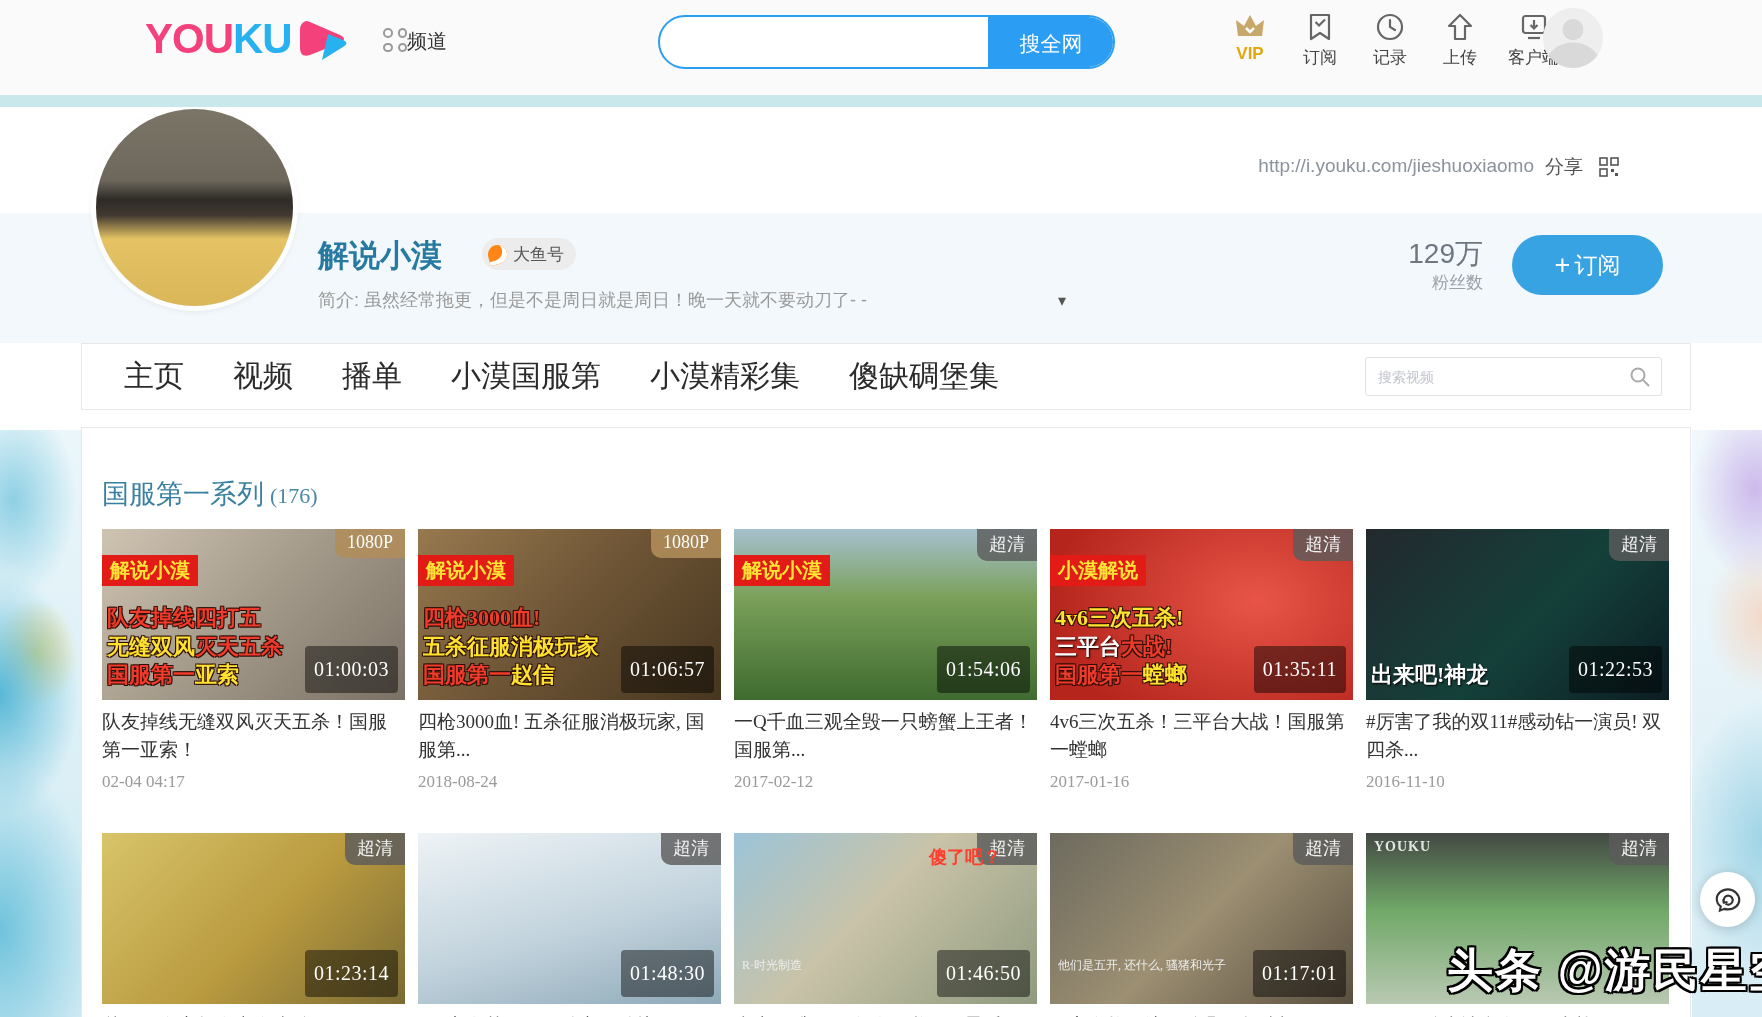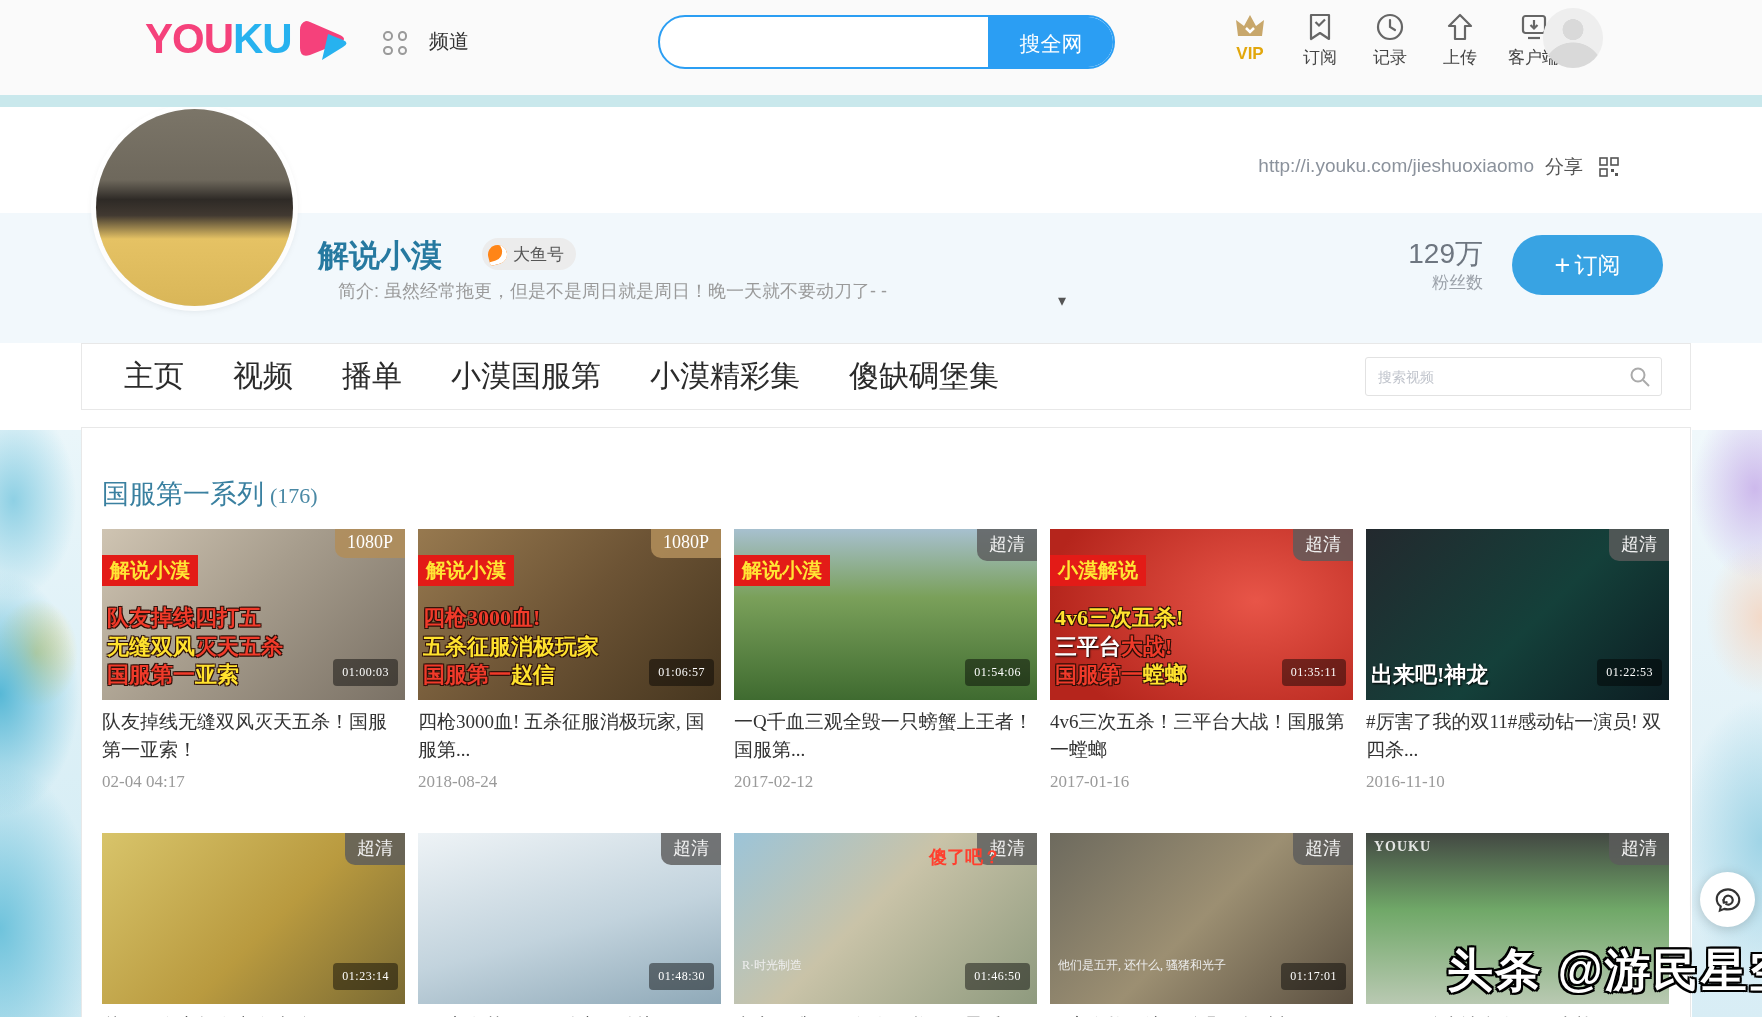--- a/index.html
+++ b/index.html
@@ -9,21 +9,21 @@
   
   .header { position:absolute; left:0; top:0; width:1762px; height:95px; background:#fafafa; z-index:20; }
   .teal-strip { position:absolute; left:0; top:95px; width:1762px; height:12px; background:#c9e8ec; z-index:19; }
 
   .logo { position:absolute; left:145px; top:16px; display:flex; align-items:center; cursor:pointer; }
   .logo .wordmark { font-size:42px; font-weight:800; letter-spacing:-1px; line-height:1; }
   .logo .w-you { color:#f5417b; }
   .logo .w-ku  { color:#27b2ef; }
   .logo svg { margin-left:6px; }
 
-  .channels { position:absolute; left:383px; top:28px; display:flex; align-items:flex-end; gap:22px; cursor:pointer; }
+  .channels { position:absolute; left:383px; top:28px; display:flex; align-items:flex-start; gap:0; cursor:pointer; }
   .dots { width:24px; height:24px; display:grid; grid-template-columns:1fr 1fr; grid-template-rows:1fr 1fr; gap:5px; }
   .dots i { border:2.5px solid #9a9a9a; border-radius:50%; display:block; }
   .channels .ch-label { font-size:20px; color:#333; }
 
   .search-wrap { position:absolute; left:658px; top:15px; width:457px; height:54px; border:2px solid #2b9ef3; border-radius:27px; background:#fff; overflow:hidden; }
   .search-input { position:absolute; left:20px; top:0; width:310px; height:50px; border:none; outline:none; font-size:19px; background:transparent; }
   .search-btn { position:absolute; right:-1px; top:-1px; width:126px; height:56px; background:#2b9ef3; color:#fff; font-size:21px; border:none; border-radius:0 27px 27px 0; cursor:pointer; }
 
   .hnav { position:absolute; left:1228px; top:12px; display:flex; gap:26px; }
   .hnav-item { display:flex; flex-direction:column; align-items:center; gap:4px; cursor:pointer; min-width:44px; }
@@ -41,21 +41,21 @@
 
   .big-avatar { position:absolute; left:96px; top:2px; width:197px; height:197px; border-radius:50%;
     background: linear-gradient(180deg, #7b7568 0%, #6e685c 36%, #2e2a26 46%, #413931 54%, #e5c264 66%, #d9b658 100%);
     box-shadow: 0 0 0 5px rgba(255,255,255,.9), 0 2px 10px rgba(0,0,0,.18); z-index:12; }
 
   .p-name { position:absolute; left:318px; top:128px; font-size:31px; font-weight:600; color:#2679a0; }
   .badge-fish { position:absolute; left:482px; top:131px; height:32px; padding:0 12px 0 6px; background:#ececec; border-radius:16px; display:flex; align-items:center; gap:6px; }
   .fish-ico { width:19px; height:19px; background:#ff8517; border-radius:50% 50% 50% 12%;
     box-shadow: inset -4px -4px 0 #fff; transform:rotate(-15deg); }
   .badge-fish .bf-label { font-size:17px; color:#555; }
-  .p-intro { position:absolute; left:318px; top:172px; font-size:18px; color:#9a9a9a;margin-left:20px; }
+  .p-intro { position:absolute; left:318px; top:181px; font-size:18px; color:#9a9a9a; }
   .intro-caret { position:absolute; left:1058px; top:184px; font-size:16px; color:#555; cursor:pointer; }
 
   .p-url { position:absolute; right:228px; top:48px; font-size:19px; color:#8b929c; }
   .p-share { position:absolute; right:143px; top:47px; font-size:19px; color:#555; display:flex; align-items:center; gap:16px; cursor:pointer; }
 
   .fans-num { position:absolute; right:279px; top:128px; font-size:28px; color:#6e7680; }
   .fans-lbl { position:absolute; right:279px; top:164px; font-size:17px; color:#9aa0a8; }
   .subscribe-btn { position:absolute; right:99px; top:128px; width:151px; height:60px; border:none; border-radius:30px; background:#38a3e3; color:#fff; font-size:23px; cursor:pointer; font-family:inherit; }
   .subscribe-btn .plus { font-size:27px; margin-right:4px; vertical-align:-1px; }
 
@@ -77,21 +77,21 @@
   .vrow[data-row="1"] { top:405px; }
 
   .vcard { width:303px; }
   .thumb { position:relative; width:303px; height:171px; overflow:hidden; cursor:pointer; background:#666; }
   .vtitle { margin-top:8px; font-size:19px; line-height:1.45; color:#333; height:56px; overflow:hidden; cursor:pointer; }
   .vdate { margin-top:8px; font-size:17px; color:#9a9a9a; }
 
   .quality { position:absolute; top:0; right:0; padding:3px 12px 5px; font-size:18px; border-radius:0 0 0 10px; }
   .q-gold { background:rgba(176,141,90,.88); color:#fff; }
   .q-dark { background:rgba(92,92,92,.82); color:#f0f0f0; }
-  .duration { position:absolute; right:7px; bottom:14px; background:rgba(0,0,0,.45); color:#fff; font-size:12px; padding:6px 9px; border-radius:4px; letter-spacing:.5px; }
+  .duration { position:absolute; right:7px; bottom:7px; background:rgba(0,0,0,.45); color:#fff; font-size:20px; padding:12px 9px; border-radius:4px; letter-spacing:.5px; }
   .banner { position:absolute; left:0; top:26px; background:#e31b17; color:#ffe534; font-size:20px; font-weight:bold; padding:2px 8px; }
   .ovlines { position:absolute; left:5px; bottom:10px; line-height:1.3; font-weight:bold; font-size:22px; white-space:nowrap; }
   .seg { text-shadow:1px 1px 0 #2d0f08, -1px -1px 0 #2d0f08, 1px -1px 0 #2d0f08, -1px 1px 0 #2d0f08; }
   .seg.red { color:#f03a2a; }
   .seg.yellow { color:#ffe22e; }
   .seg.white { color:#fff; text-shadow:1px 1px 2px #000; }
   .cap-red { position:absolute; top:12px; right:36px; color:#ff3f2e; font-size:18px; font-weight:bold; }
   .cap-white { position:absolute; bottom:30px; left:8px; color:#eee; font-size:12px; }
   .thumb-logo { position:absolute; top:6px; left:8px; color:rgba(255,255,255,.85); font-size:14px; font-weight:800; letter-spacing:1px; }
 

